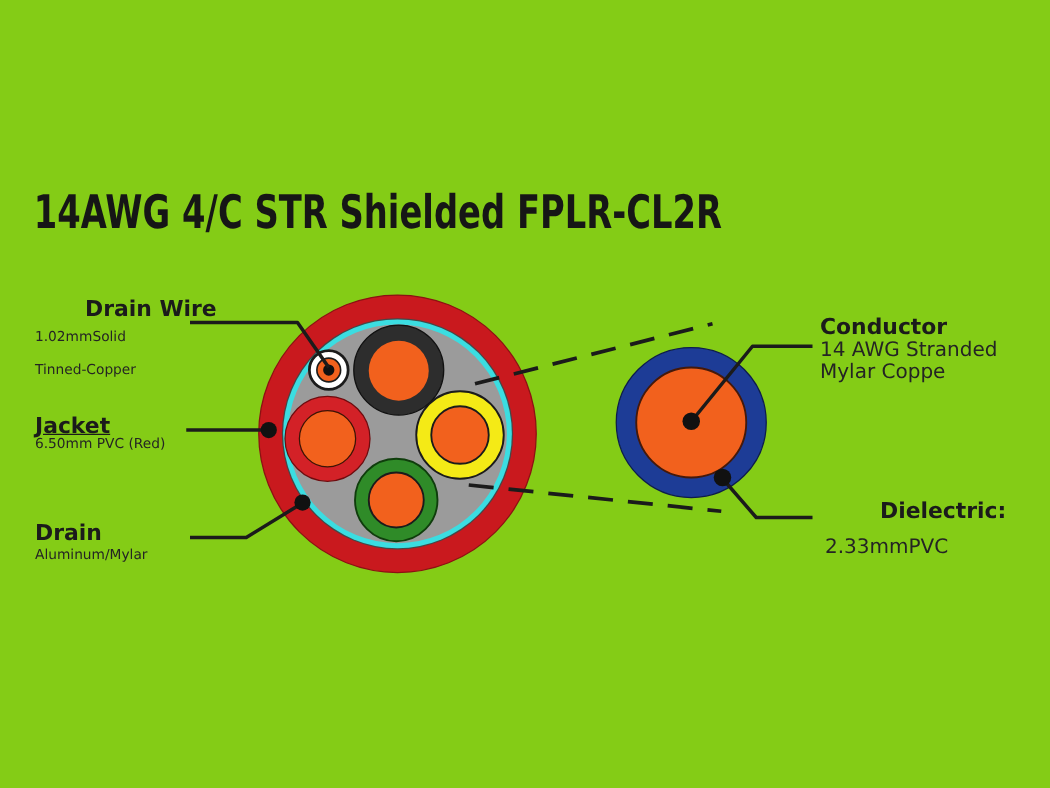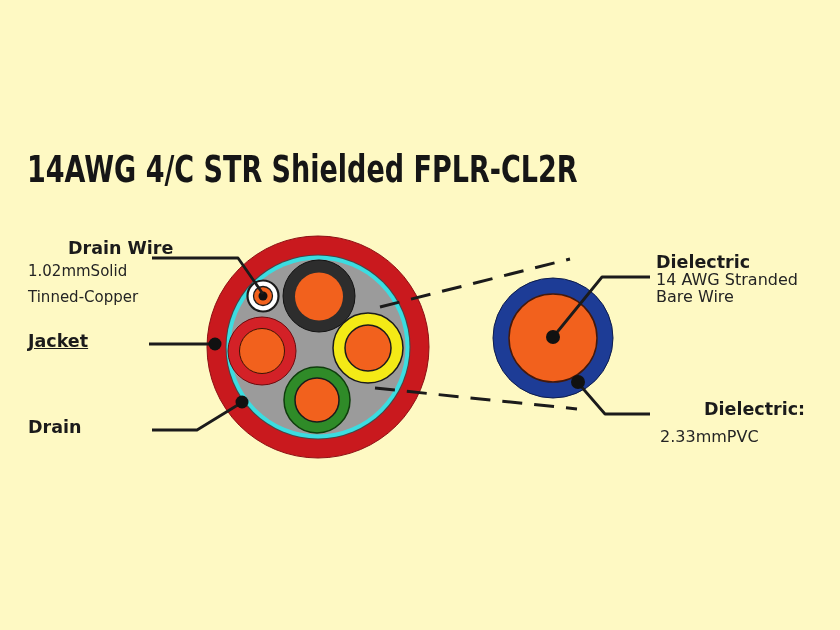--- a/index.html
+++ b/index.html
@@ -1,36 +1,36 @@
 <!DOCTYPE html>
 <html><head>
 <meta charset="utf-8">
 <style>
   html, body { margin: 0; padding: 0; background: #fff; }
   .stage {
     position: relative;
     width: 840px;
     height: 630px;
-    background: #fef9c3;
+    background: #84cc16;
     overflow: hidden;
     font-family: "DejaVu Sans", "Liberation Sans", sans-serif;
     color: #1c1c1c;
   }
   .diagram-svg { position: absolute; left: 0; top: 0; }
   .txt { position: absolute; line-height: 1; white-space: nowrap; }
   .title {
     left: 27px; top: 151px;
     font-size: 37px; font-weight: bold;
     letter-spacing: 0px;
     transform: scaleX(0.73);
     transform-origin: left top;
     color: #161616;
   }
   .h  { font-size: 17.5px; font-weight: bold; color: #1b1b1b; }
-  .s  { font-size: 15px; font-weight: normal; color: #242424; }
+  .s  { font-size: 11px; font-weight: normal; color: #242424; }
   .s2 { font-size: 16px;   font-weight: normal; color: #242424; }
   
   .drain-h  { left: 28px; top: 240px; margin-left: 40px; }
   .drain-1  { left: 28px; top: 264px; }
   .drain-2  { left: 28px; top: 290px; }
   .jacket-h { left: 28px; top: 333px; text-decoration: underline; }
   .jacket-1 { left: 28px; top: 349px; }
   .shield-h { left: 28px; top: 419px; }
   .shield-1 { left: 28px; top: 438px; }
   
@@ -91,23 +91,25 @@
     <circle cx="578" cy="382" r="7" fill="#111111"></circle>
   </svg>
 
   <div class="txt title">14AWG 4/C STR Shielded FPLR-CL2R</div>
 
   <div class="txt h drain-h">Drain Wire</div>
   <div class="txt s drain-1">1.02mmSolid</div>
   <div class="txt s drain-2">Tinned-Copper</div>
 
   <div class="txt h jacket-h">Jacket</div>
+  <div class="txt s jacket-1">6.50mm PVC (Red)</div>
 
   <div class="txt h shield-h">Drain</div>
+  <div class="txt s shield-1">Aluminum/Mylar</div>
 
-  <div class="txt h cond-h">Dielectric</div>
+  <div class="txt h cond-h">Conductor</div>
   <div class="txt s2 cond-1">14 AWG Stranded</div>
-  <div class="txt s2 cond-2">Bare Wire</div>
+  <div class="txt s2 cond-2">Mylar Coppe</div>
 
   <div class="txt h diel-h">Dielectric:</div>
   <div class="txt s2 diel-1">2.33mmPVC</div>
 
 </div>
 
 </body></html>

